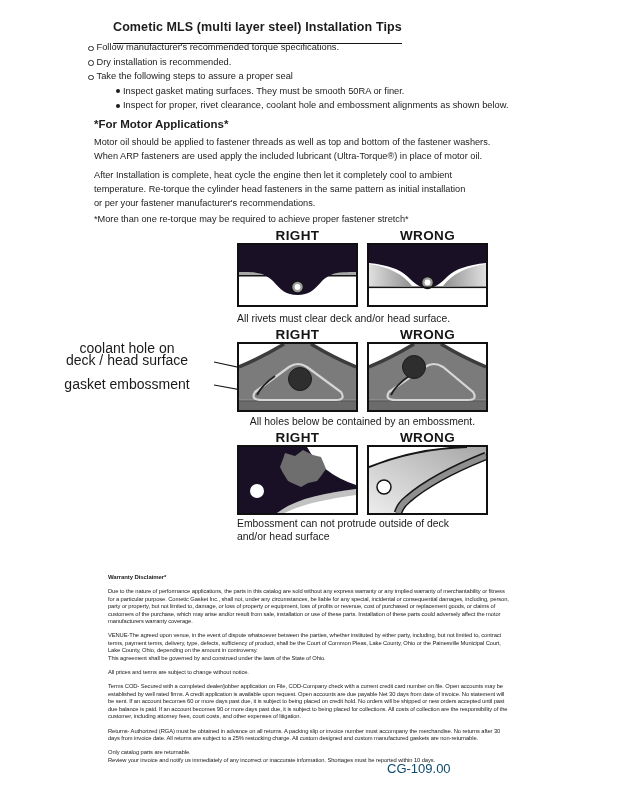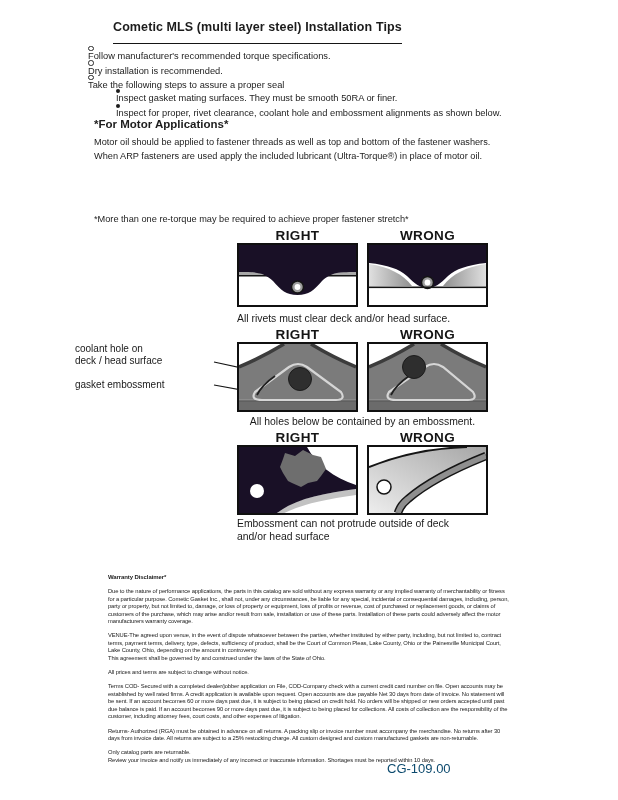--- a/index.html
+++ b/index.html
@@ -10,21 +10,21 @@
   }
   .pre { white-space:pre-line; }
 
   .doc-title {
     position:absolute; left:113px; top:20px;
     font-size:12.5px; font-weight:700; letter-spacing:0.1px;
     border-bottom:1.6px solid #151515; padding-bottom:9px;
   }
 
   .tips { position:absolute; left:88px; top:42px; width:470px; font-size:9.3px; }
-  .tip-row { display:flex; align-items:flex-start; height:14.5px;flex-direction:column; }
+  .tip-row { display:flex; align-items:flex-start; height:14.5px; }
   .tip-row.sub { margin-left:28px; }
   .o-bullet {
     width:3.5px; height:3.5px; border:1px solid #2a2a2a; border-radius:50%;
     margin:3.5px 3px 0 0; flex:0 0 auto;
   }
   .f-bullet {
     width:4px; height:4px; background:#1c1c1c; border-radius:50%;
     margin:3.5px 3px 0 0; flex:0 0 auto;
   }
 
@@ -35,22 +35,22 @@
     position:absolute; width:121px; text-align:center;
     font-size:13.5px; font-weight:700; letter-spacing:0.4px; color:#151515;
   }
   .diag-box {
     position:absolute; width:117px; background:#fff;
     border:2px solid #101010; line-height:0;
   }
   .caption { position:absolute; font-size:10.4px; line-height:13px; color:#1a1a1a; }
 
   .annot {
-    position:absolute; left:75px; width:150px; text-align:left;
-    font-size:10px; line-height:11.5px; color:#1a1a1a;
+    position:absolute; left:52px; width:150px; text-align:center;
+    font-size:14px; line-height:11.5px; color:#1a1a1a;
   }
   .leader-overlay { position:absolute; left:212px; top:352px; }
 
   .legal { position:absolute; left:108px; top:574px; width:402px;
     font-size:5.8px; line-height:7.4px; letter-spacing:-0.1px; color:#222; }
   .legal-head { font-weight:700; font-size:6px; margin:0 0 7px 0; }
   .legal p { margin:0 0 7px 0; }
 
   .footer-code { position:absolute; left:387px; top:761px; font-size:13px; color:#0c4a6e; }
 </style>
@@ -80,20 +80,23 @@
     </div>
     <div class="tip-row sub">
       <span class="f-bullet"></span>
       <span>Inspect for proper, rivet clearance, coolant hole and embossment alignments as shown below.</span>
     </div>
   </div>
 
   <div class="diesel-head">*For Motor Applications*</div>
   <div class="body-para pre" style="top:135px;">Motor oil should be applied to fastener threads as well as top and bottom of the fastener washers.
 When ARP fasteners are used apply the included lubricant (Ultra-Torque®) in place of motor oil.</div>
+  <div class="body-para pre" style="top:168px;">After Installation is complete, heat cycle the engine then let it completely cool to ambient
+temperature. Re-torque the cylinder head fasteners in the same pattern as initial installation
+or per your fastener manufacturer's recommendations.</div>
   <div class="body-para" style="top:212px;">*More than one re-torque may be required to achieve proper fastener stretch*</div>
 
   <div class="diag-label" style="left:237px; top:228px;">RIGHT</div>
   <div class="diag-label" style="left:367px; top:228px;">WRONG</div>
 
   <div class="diag-box" style="left:237px; top:243px; height:60px;">
     <svg width="117" height="60" viewBox="0 0 117 60">
       <rect x="0" y="0" width="117" height="60" fill="#ffffff"></rect>
       <polygon points="0,25 32,30 0,30" fill="#a8a8a8"></polygon>
       <polygon points="117,25 85,30 117,30" fill="#a8a8a8"></polygon>

